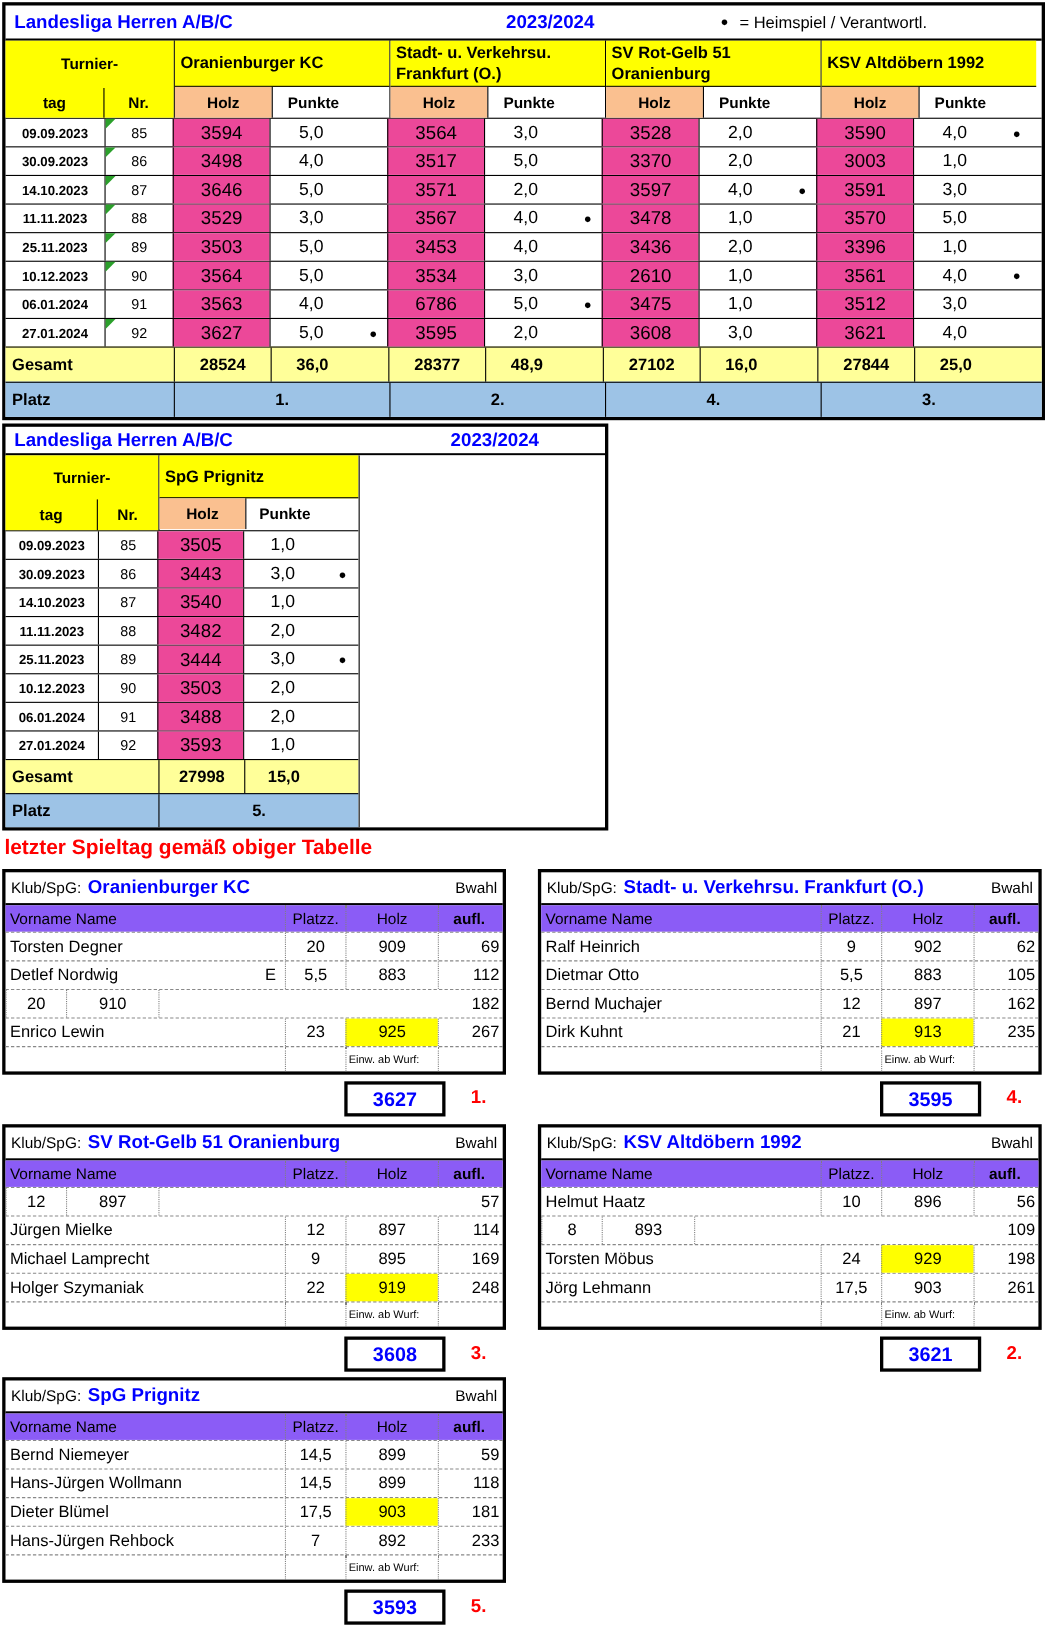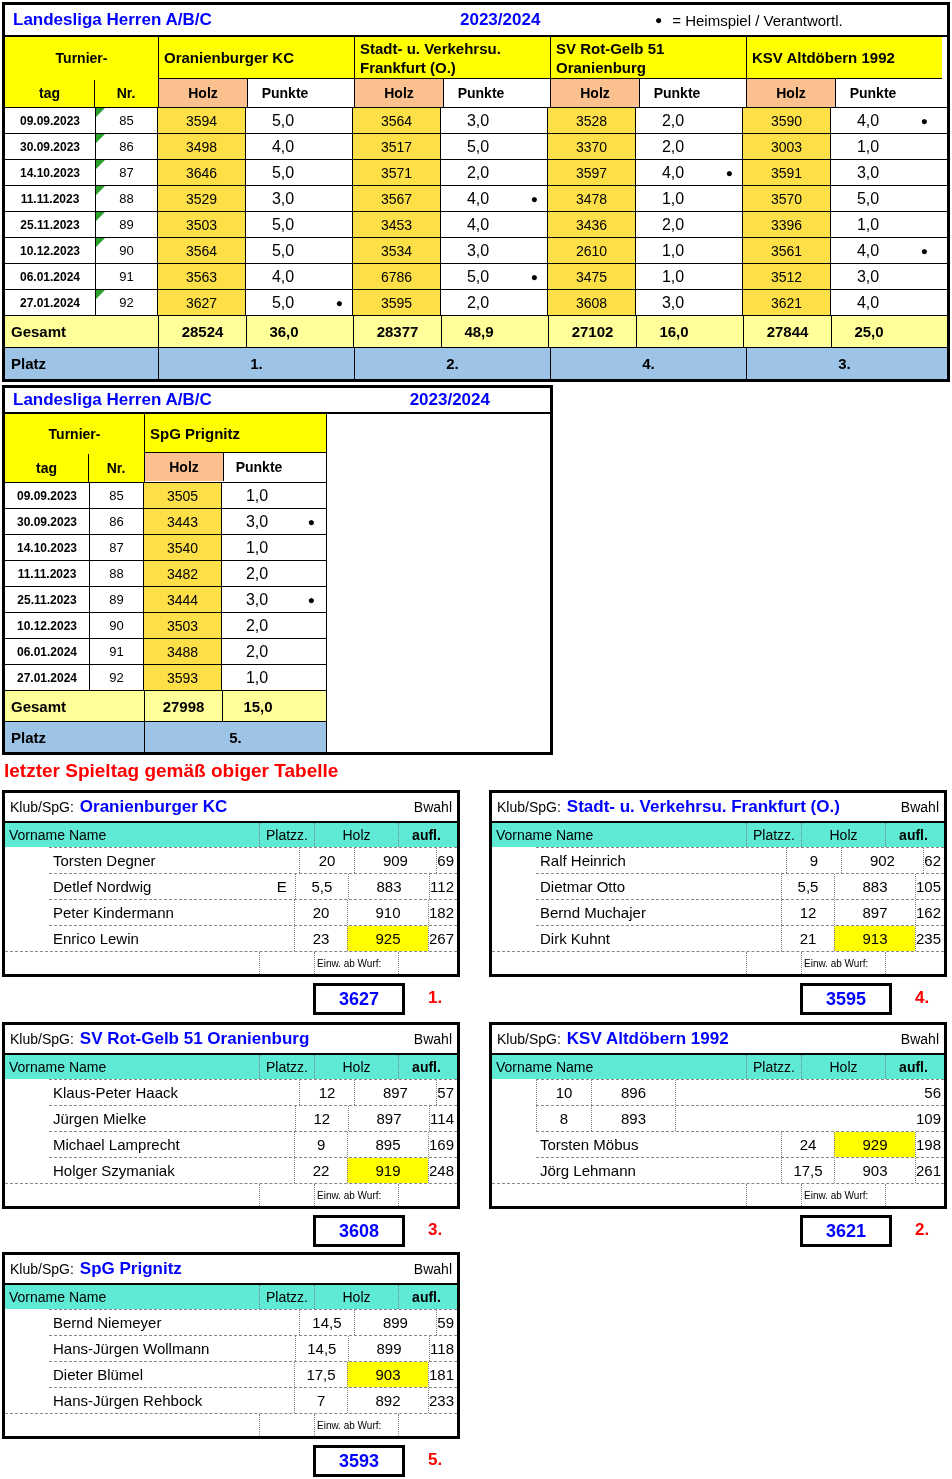--- a/index.html
+++ b/index.html
@@ -32,21 +32,21 @@
   .team-sub { height:28px; display:flex; }
   .holz-h { background:#FAC090; display:flex; align-items:center; justify-content:center; font-weight:bold; font-size:14px; }
   .pkt-h { display:flex; align-items:center; font-weight:bold; font-size:14px; position:relative; }
 
   .bt-row { display:flex; height:26px; border-top:1px solid #000; }
   .bt-row > span { display:flex; align-items:center; }
   .date { justify-content:center; font-weight:bold; font-size:12px; }
   .nr { justify-content:center; font-size:13px; position:relative; }
   .nr.marked::before { content:""; position:absolute; left:0; top:0; width:0; height:0;
      border-top:9px solid #2BA02B; border-right:9px solid transparent; }
-  .holz { background:#fde047; justify-content:center; font-size:14px; }
+  .holz { background:#ec4899; justify-content:center; font-size:17px; }
   .pkt { position:relative; font-size:16px; }
   .pn { display:inline-block; width:74px; text-align:center; }
   .pn2 { display:inline-block; width:70px; text-align:center; }
   .pdot { position:absolute; right:9px; top:50%; transform:translateY(-50%); font-size:12px; }
 
   .bt-gesamt { display:flex; height:32px; border-top:1px solid #000; background:#FFFF99; font-weight:bold; font-size:15px; }
   .gz-label { width:153px; display:flex; align-items:center; padding-left:6px; }
   .gz-holz { width:88px; display:flex; align-items:center; justify-content:center; }
   .gz-pkt { width:107px; display:flex; align-items:center; position:relative; }
   .bt-platz { display:flex; height:32px; border-top:1px solid #000; background:#9DC3E6; font-weight:bold; font-size:15px; }
@@ -83,28 +83,28 @@
   
   .section-heading { position:absolute; left:4px; top:760px; color:#FF0000; font-weight:bold; font-size:19px; }
 
   
   .club { position:absolute; width:458px; }
   .club-box { border:3px solid #000; background:#fff; }
   .club-title { display:flex; align-items:center; height:30px; padding:0 5px; border-bottom:2px solid #000; white-space:nowrap; }
   .club-label { font-size:14px; flex:none; }
   .club-name { color:#0000FF; font-weight:bold; font-size:17px; margin-left:6px; flex:1 1 auto; min-width:0; overflow:hidden; }
   .bwahl { font-size:14px; flex:none; margin-left:2px; }
-  .club-hdr { display:flex; height:24px; background:#5eead4; font-size:14px; }
+  .club-hdr { display:flex; height:24px; background:#8b5cf6; font-size:14px; }
   .club-hdr > span { display:flex; align-items:center; }
   .c-name { width:254px; padding-left:4px; }
   .c-pl { width:55px; justify-content:center; }
   .c-holz { width:84px; justify-content:center; }
   .c-aufl { flex:1; justify-content:flex-end; padding-right:3px; }
   .club-hdr .c-aufl { justify-content:center;font-weight:bold; }
-  .club-row { display:flex; height:26px; border-top:1px dashed #888; font-size:15px;margin-left:44px; }
+  .club-row { display:flex; height:26px; border-top:1px dashed #888; font-size:15px; }
   .club-row > span { display:flex; align-items:center; }
   .club-row .c-name { justify-content:space-between; padding-right:8px; }
   .hl { background:#FFFF00; }
   .club-foot { display:flex; height:23px; border-top:1px dashed #888; }
   .club-foot > span { display:flex; align-items:center; }
   .einw { font-size:10px; justify-content:flex-start !important; padding-left:2px; }
   .club-total { position:absolute; left:311px; top:193px; width:92px; height:32px; border:3px solid #000;
      display:flex; align-items:center; justify-content:center; color:#0000FF; font-weight:bold; font-size:18px; background:#fff; }
   .club-place { position:absolute; left:426px; top:198px; color:#FF0000; font-weight:bold; font-size:17px; }
 </style>
@@ -569,24 +569,20 @@
         <span class="c-name">
             <span>Detlef Nordwig</span>
             <span>E</span>
           </span>
         <span class="c-pl bd">5,5</span>
         <span class="c-holz bd">883</span>
         <span class="c-aufl bd">112</span>
       </div>
     
       <div class="club-row">
-        <span class="c-name">
-            <span>Peter Kindermann</span>
-            <span></span>
-          </span>
         <span class="c-pl bd">20</span>
         <span class="c-holz bd">910</span>
         <span class="c-aufl bd">182</span>
       </div>
     
       <div class="club-row">
         <span class="c-name">
             <span>Enrico Lewin</span>
             <span></span>
           </span>
@@ -679,24 +675,20 @@
       <span class="bwahl">Bwahl</span>
     </div>
     <div class="club-hdr">
       <span class="c-name">Vorname Name</span>
       <span class="c-pl bd">Platzz.</span>
       <span class="c-holz bd">Holz</span>
       <span class="c-aufl bd">aufl.</span>
     </div>
     <div data-repeat="club_tables.2.players">
       <div class="club-row">
-        <span class="c-name">
-            <span>Klaus-Peter Haack</span>
-            <span></span>
-          </span>
         <span class="c-pl bd">12</span>
         <span class="c-holz bd">897</span>
         <span class="c-aufl bd">57</span>
       </div>
     
       <div class="club-row">
         <span class="c-name">
             <span>Jürgen Mielke</span>
             <span></span>
           </span>
@@ -744,20 +736,24 @@
       <span class="bwahl">Bwahl</span>
     </div>
     <div class="club-hdr">
       <span class="c-name">Vorname Name</span>
       <span class="c-pl bd">Platzz.</span>
       <span class="c-holz bd">Holz</span>
       <span class="c-aufl bd">aufl.</span>
     </div>
     <div data-repeat="club_tables.3.players">
       <div class="club-row">
+        <span class="c-name">
+            <span>Helmut Haatz</span>
+            <span></span>
+          </span>
         <span class="c-pl bd">10</span>
         <span class="c-holz bd">896</span>
         <span class="c-aufl bd">56</span>
       </div>
     
       <div class="club-row">
         <span class="c-pl bd">8</span>
         <span class="c-holz bd">893</span>
         <span class="c-aufl bd">109</span>
       </div>

